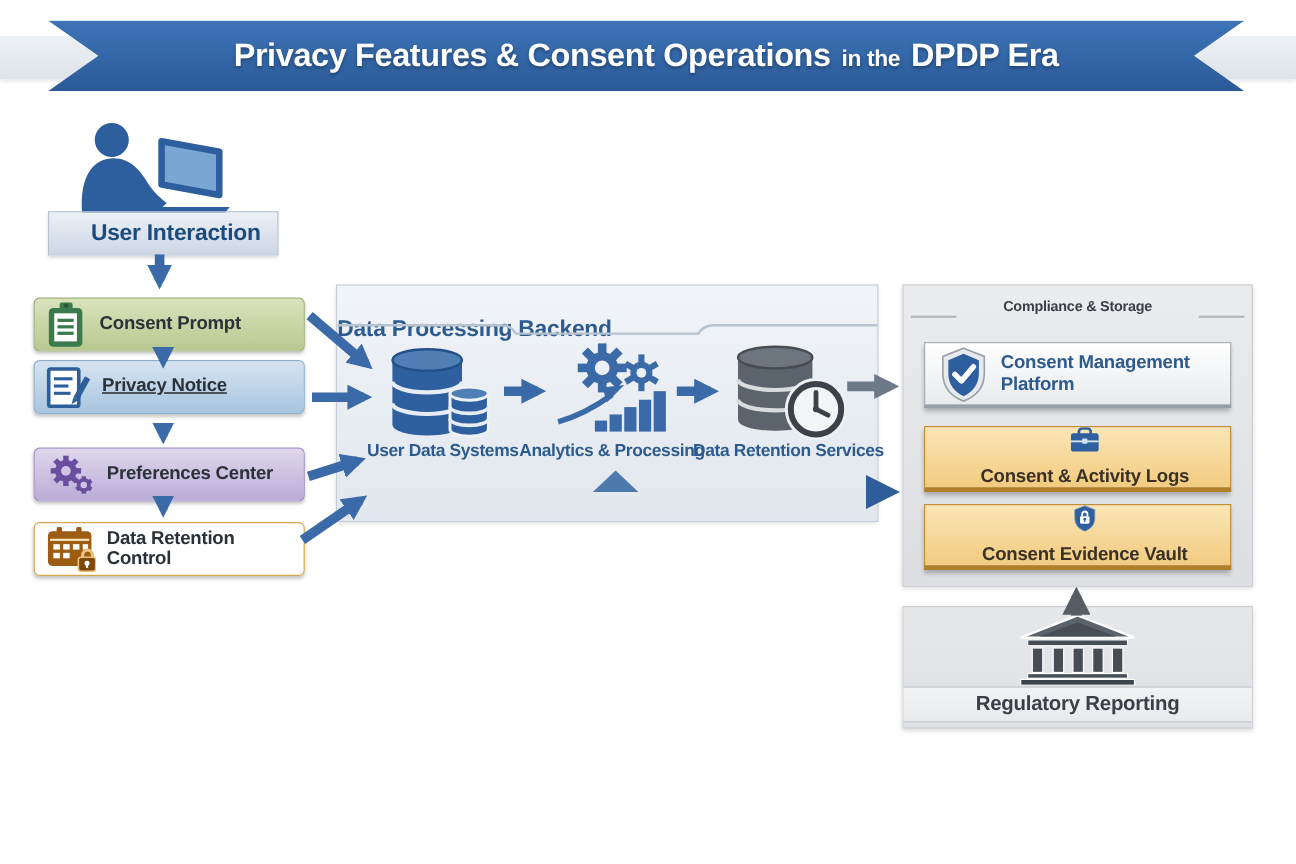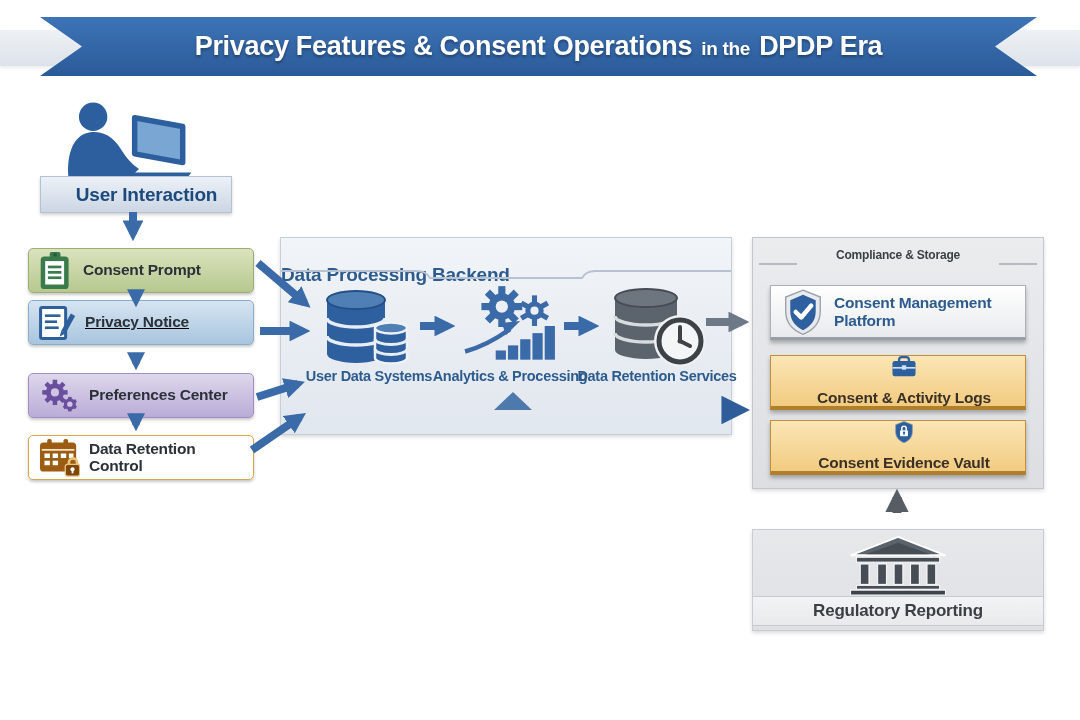--- a/index.html
+++ b/index.html
@@ -55,21 +55,21 @@
         box-shadow:0 3px 4px rgba(0,0,0,.28);}
   .card span{font-weight:bold;font-size:15.5px;letter-spacing:-.2px;line-height:1.1;}
   .card-light{top:47px;background:linear-gradient(#ffffff,#e8eaed);
               border:1px solid #acb1b8;border-bottom:3px solid #989ea6;}
   .card-light span{color:#2d5b8e;width:170px;}
   .card-orange{background:linear-gradient(#fbe6b6,#f2cb80);
                border:1px solid #c2903a;border-bottom:4px solid #b07f2c;flex-direction:column;}
   .card-orange span{color:#3a3126;}
   .co-1{top:117px;} .co-2{top:182px;}
   
-  .regulatory-panel{position:absolute;left:752px;top:529px;width:290px;height:100px;
+  .regulatory-panel{position:absolute;left:752px;top:505px;width:290px;height:100px;
                     background:linear-gradient(#e7e8ea,#dfe0e3);border:1px solid #c9ccd0;
                     box-shadow:0 2px 4px rgba(0,0,0,.15);}
   .reg-strip{position:absolute;left:0;top:66px;width:100%;height:30px;
              background:linear-gradient(#f2f3f4,#e9eaec);
              border-top:1px solid #c6c9cd;border-bottom:1px solid #c6c9cd;
              display:flex;align-items:center;justify-content:center;box-sizing:border-box;}
   .reg-strip span{font-weight:bold;font-size:17px;color:#3b4046;letter-spacing:-.2px;}
   .reg-building{position:absolute;left:91px;top:5px;}
   
   .overlay{position:absolute;left:0;top:0;width:1080px;height:720px;pointer-events:none;}

